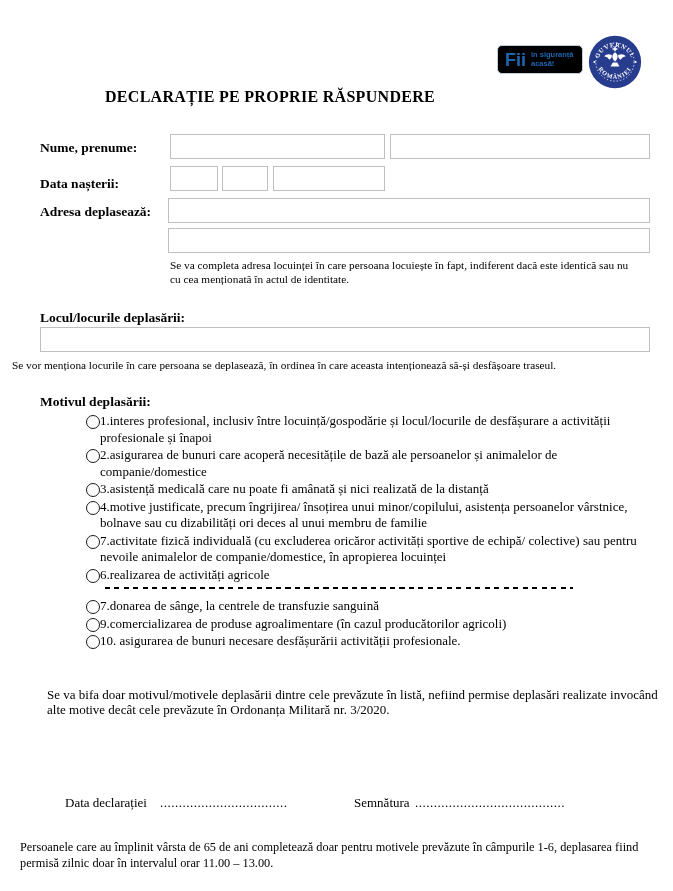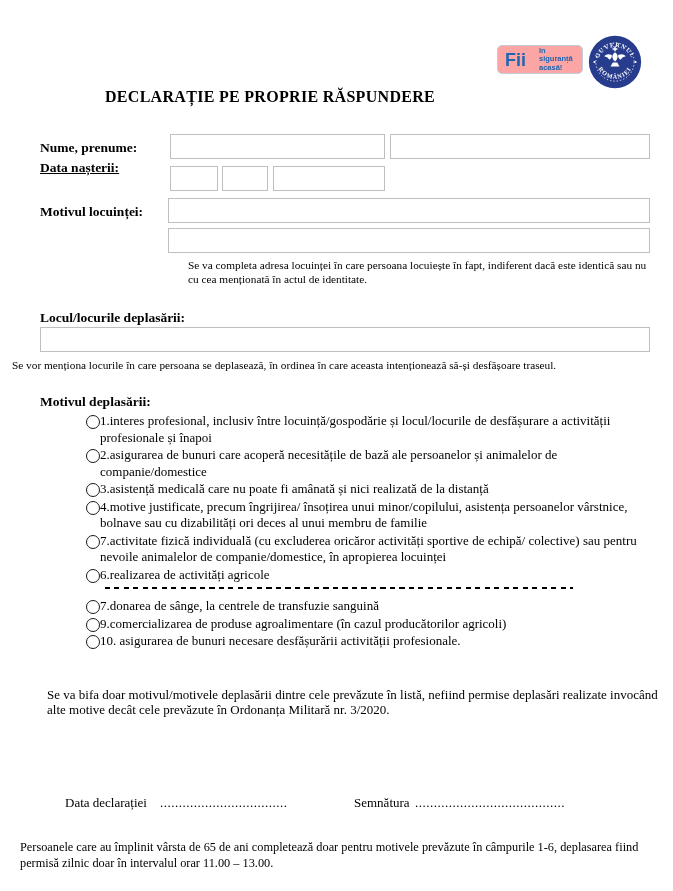--- a/index.html
+++ b/index.html
@@ -2,21 +2,21 @@
 <html><head>
 <meta charset="utf-8">
 <style>
   html,body{margin:0;padding:0;background:#fff;}
   .page{position:relative;width:673px;height:891px;background:#fff;
         font-family:"Liberation Serif",serif;color:#000;overflow:hidden;}
 
   
   .badge{position:absolute;top:45px;left:497px;width:86px;height:29px;
          border:1px solid #c3cdd9;border-radius:5px;display:flex;align-items:center;
-         gap:13px;padding:0 7px;box-sizing:border-box;background:#fca5a5;
+         gap:5px;padding:0 7px;box-sizing:border-box;background:#000000;
          font-family:"Liberation Sans",sans-serif;}
   .badge .fii{font-size:18px;font-weight:bold;color:#1f66b1;line-height:18px;}
   .badge .small{font-size:7.5px;font-weight:bold;color:#1f66b1;line-height:8.5px;}
   .seal{position:absolute;top:34px;left:587px;}
 
   .title{position:absolute;top:88px;left:0;width:540px;text-align:center;
          font-size:16px;font-weight:bold;letter-spacing:.3px;}
 
   
   .fbox{position:absolute;border:1px solid #bfbfbf;background:#fff;box-sizing:border-box;
@@ -79,29 +79,29 @@
       <path fill="#ffffff" d="M27.6 30.5l-2.4 4.2h9.6l-2.4-4.2z"></path>
     </svg>
   </div>
 
   <div class="title">DECLARAȚIE PE PROPRIE RĂSPUNDERE</div>
 
   <div class="lbl" style="left:40px;top:140px;">Nume, prenume:</div>
   <input class="fbox" style="left: 170px; top: 134px; width: 215px; height: 25px;">
   <input class="fbox" style="left: 390px; top: 134px; width: 260px; height: 25px;">
 
-  <div class="lbl" style="left:40px;top:160px;text-decoration:underline;">Data nașterii:</div>
+  <div class="lbl" style="left:40px;top:176px;">Data nașterii:</div>
   <input class="fbox" style="left: 170px; top: 166px; width: 48px; height: 25px;">
   <input class="fbox" style="left: 222px; top: 166px; width: 46px; height: 25px;">
   <input class="fbox" style="left: 273px; top: 166px; width: 112px; height: 25px;">
 
-  <div class="lbl" style="left:40px;top:204px;">Motivul locuinței:</div>
+  <div class="lbl" style="left:40px;top:204px;">Adresa deplasează:</div>
   <input class="fbox" style="left: 168px; top: 198px; width: 482px; height: 25px;">
   <input class="fbox" style="left: 168px; top: 228px; width: 482px; height: 25px;">
-  <div class="note" style="left:170px;top:258px;width:468px;margin-left:18px;">Se va completa adresa locuinței în care persoana locuiește în fapt, indiferent dacă este identică sau nu cu cea menționată în actul de identitate.</div>
+  <div class="note" style="left:170px;top:258px;width:468px;">Se va completa adresa locuinței în care persoana locuiește în fapt, indiferent dacă este identică sau nu cu cea menționată în actul de identitate.</div>
 
   <div class="sec-lbl" style="left:40px;top:310px;">Locul/locurile deplasării:</div>
   <input class="fbox" style="left: 40px; top: 327px; width: 610px; height: 25px;">
   <div class="note" style="left:12px;top:358px;width:655px;">Se vor menționa locurile în care persoana se deplasează, în ordinea în care aceasta intenționează să-și desfășoare traseul.</div>
 
   <div class="sec-lbl" style="left:40px;top:394px;">Motivul deplasării:</div>
 
   <div class="rlist" style="top:413px;">
     <div class="ritem">
       <span class="radio"></span>

